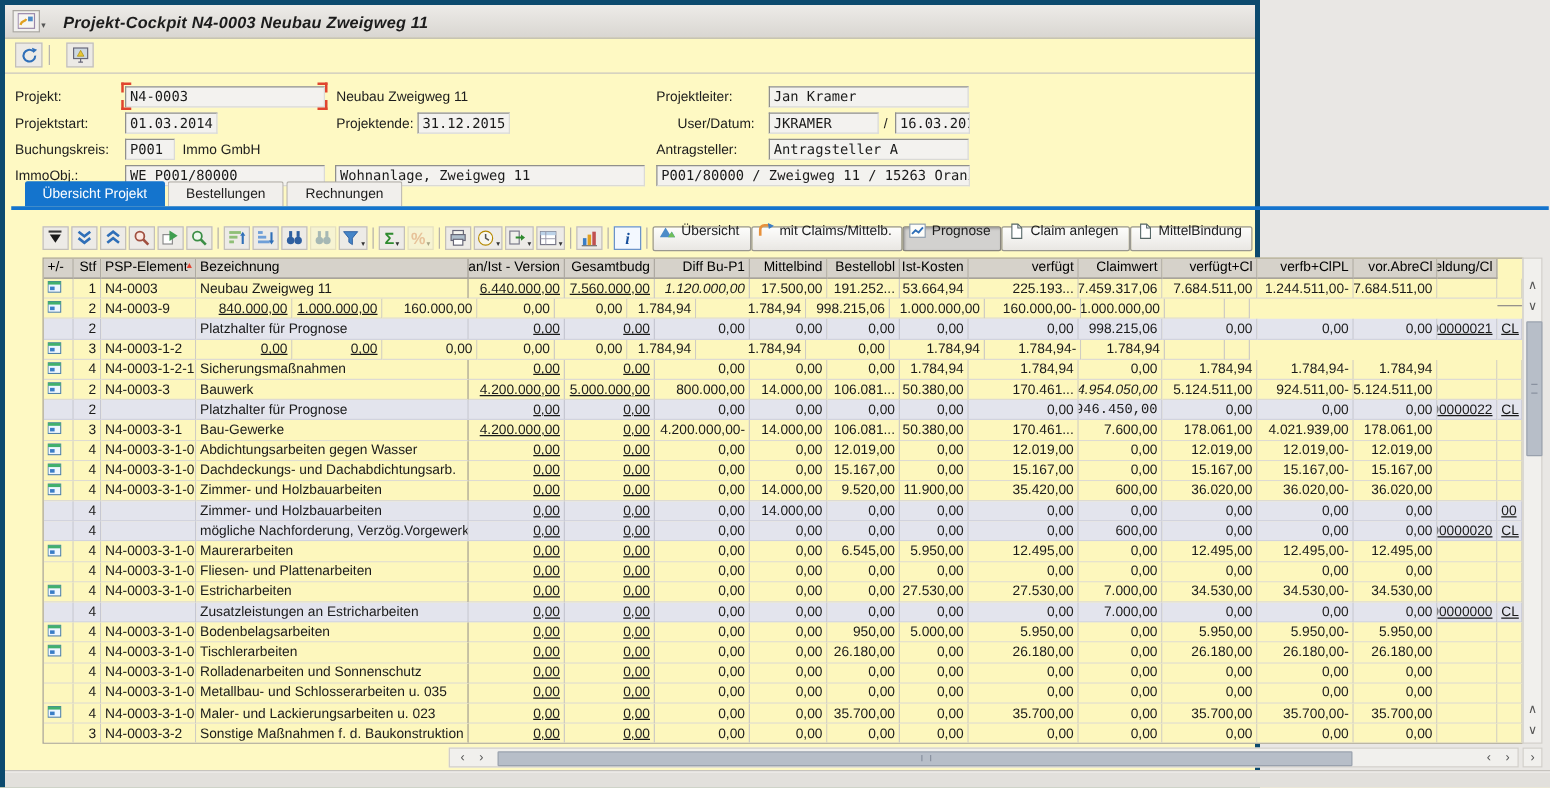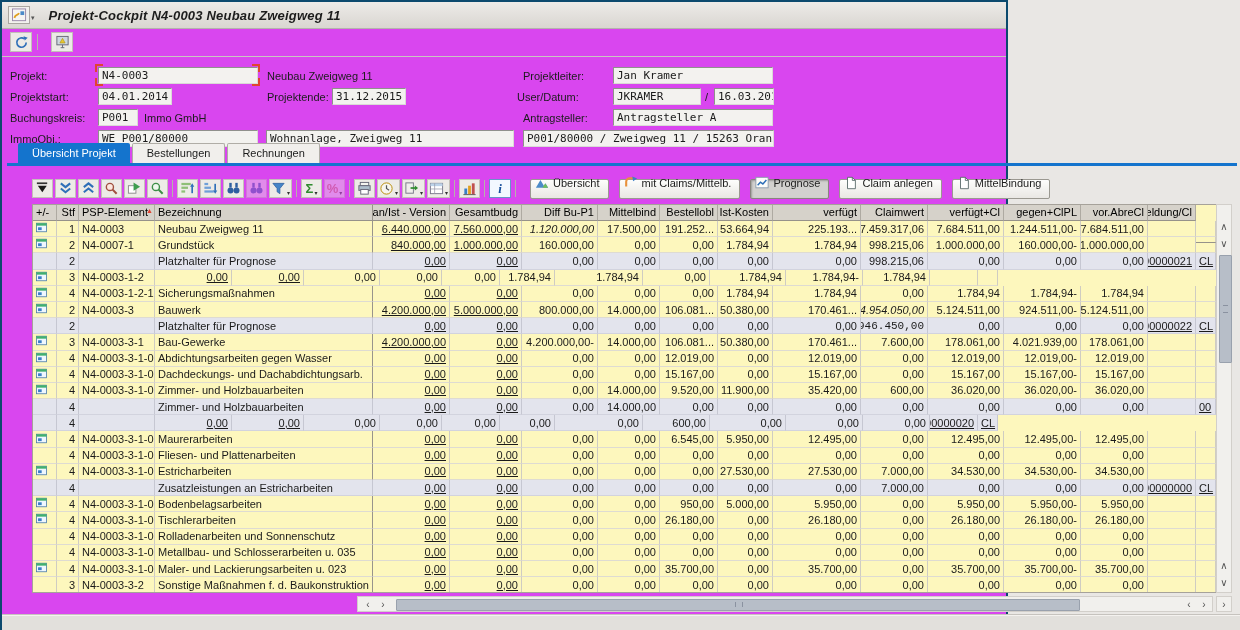--- a/index.html
+++ b/index.html
@@ -1,17 +1,17 @@
 <!DOCTYPE html>
 <html><head>
 <meta charset="utf-8">
 <style>
   html,body{margin:0;padding:0}
   body{width:1240px;height:630px;overflow:hidden;font-family:"Liberation Sans",sans-serif;background:#e9e7e4}
-  .app{position:relative;width:1008px;height:630px;background:#d946ef;box-sizing:border-box;border:2px solid #0c4a6e}
+  .app{position:relative;width:1008px;height:630px;background:#fef9c3;box-sizing:border-box;border:4px solid #0c4a6e}
   
   .titlebar{position:absolute;left:0;top:0;width:100%;height:26px;background:linear-gradient(#edebe8,#d9d6d1);border-bottom:1px solid #b5b2ad;display:flex;align-items:center}
   .wiconbtn{width:22px;height:18px;margin-left:6px;border:1px solid #a9a6a0;background:#f2f1ee;padding:0;display:flex;align-items:center;justify-content:center}
   .wcaret{font-size:7px;color:#555;margin:6px 0 0 1px}
   .wtitle{font-size:13px;font-weight:bold;font-style:italic;color:#1c1c1c;margin-left:14px;letter-spacing:.2px}
   
   .appbar{position:absolute;left:0;top:26px;width:100%;height:28px;border-bottom:1px solid #c9c6c0;display:flex;align-items:center}
   .abtn{width:22px;height:20px;margin-left:8px;border:1px solid #c2bfb8;background:#eceae6;padding:1px;display:flex;align-items:center;justify-content:center}
   .asep{width:1px;height:16px;background:#b8b5ae;margin:0 5px}
   
@@ -31,21 +31,21 @@
   .tab.inactive{background:#f1efec;border:1px solid #b0ada6;border-bottom:none;color:#1c1c1c;height:19px;line-height:19px}
   .bluerule{position:absolute;left:5px;top:161px;width:1230px;height:3px;background:#1474cd}
   
   .alvbar{position:absolute;left:30px;top:176px;height:21px;display:flex;align-items:center}
   .ibtn{height:19px;min-width:21px;border:1px solid #c4c0b8;background:#edebe7;display:flex;align-items:center;justify-content:center;margin-right:2px;padding:0 1px;position:relative}
   .ibtn.dis{opacity:.42}
   .ibtn .g{font-size:13px;font-weight:bold;line-height:13px}
   .ibtn .dd{font-size:6px;color:#333;margin:8px 0 0 1px}
   .ibtn.infob{border-color:#6a93c8;background:#f3f8ff;color:#174f9c;font:bold italic 13px "Liberation Serif",serif;width:22px}
   .tsep{width:1px;height:17px;background:#b6b2aa;margin:0 4px 0 2px}
-  .txtbtn{height:20px;border:1px solid #9a9890;border-radius:2px;background:linear-gradient(#fdfdfc,#e9e7e3);display:flex;align-items:center;gap:4px;font-size:11px;color:#1c1c1c;padding:0 8px 12px 4px;margin-left:10px;white-space:nowrap}
+  .txtbtn{height:20px;border:1px solid #9a9890;border-radius:2px;background:linear-gradient(#fdfdfc,#e9e7e3);display:flex;align-items:center;gap:4px;font-size:11px;color:#1c1c1c;padding:0 8px 12px 4px;margin-left:0;white-space:nowrap}
   .txtbtn.pressed{background:#d2d1cf;box-shadow:inset 1px 1px 2px rgba(0,0,0,.25);border-color:#88857e}
   .icn{display:block}
   
   .grid{position:absolute;left:30px;top:202px;width:1185px;height:389px;border:1px solid #a6a29a;background:#fdf7bd;overflow:hidden;box-sizing:border-box}
   .ghead{display:flex;height:16px}
   .hc{background:#d6d2ca;border-right:1px solid #aeaaa2;border-bottom:1px solid #96928a;font-size:11px;line-height:15px;padding:0 3px;box-sizing:border-box;position:relative;overflow:hidden;white-space:nowrap;display:flex;align-items:center;flex:none}
   .hc.a-right{justify-content:flex-end}
   .sortmark{position:absolute;right:1px;top:-2px;font-size:7px;color:#e04030}
   .row{display:flex;height:16.2px;flex:none}
   .c{border-right:1px solid #cfccc2;border-bottom:1px solid #dedbd2;font-size:11px;padding:0 3px;box-sizing:border-box;overflow:hidden;white-space:nowrap;display:flex;align-items:center;color:#1a1a1a;flex:none}
@@ -102,36 +102,36 @@
   <div class="form">
     <span class="flabel" style="left:8px;top:14px">Projekt:</span>
     <div class="fld" style="left:96px;top:11px;width:160px">N4-0003</div>
     <span class="ck tl" style="left:93px;top:8px"></span>
     <span class="ck tr" style="left:250px;top:8px"></span>
     <span class="ck bl" style="left:93px;top:22px"></span>
     <span class="ck br" style="left:250px;top:22px"></span>
     <span class="fdesc" style="left:265px;top:14px">Neubau Zweigweg 11</span>
 
     <span class="flabel" style="left:8px;top:35px">Projektstart:</span>
-    <div class="fld" style="left:96px;top:32px;width:74px">04.01.2014</div>
+    <div class="fld" style="left:96px;top:32px;width:74px">01.03.2014</div>
     <span class="flabel" style="left:265px;top:35px">Projektende:</span>
     <div class="fld" style="left:330px;top:32px;width:74px">31.12.2015</div>
 
     <span class="flabel" style="left:8px;top:56px">Buchungskreis:</span>
     <div class="fld" style="left:96px;top:53px;width:40px">P001</div>
     <span class="fdesc" style="left:142px;top:56px">Immo GmbH</span>
 
     <span class="flabel" style="left:8px;top:77px">ImmoObj.:</span>
     <div class="fld" style="left:96px;top:74px;width:160px">WE P001/80000</div>
     <div class="fld" style="left:264px;top:74px;width:248px">Wohnanlage, Zweigweg 11</div>
 
     <span class="flabel" style="left:521px;top:14px">Projektleiter:</span>
     <div class="fld" style="left:611px;top:11px;width:160px">Jan Kramer</div>
 
-    <span class="flabel" style="left:515px;top:35px">User/Datum:</span>
+    <span class="flabel" style="left:538px;top:35px">User/Datum:</span>
     <div class="fld" style="left:611px;top:32px;width:88px">JKRAMER</div>
     <span class="flabel" style="left:703px;top:35px">/</span>
     <div class="fld" style="left:712px;top:32px;width:60px">16.03.2016</div>
 
     <span class="flabel" style="left:521px;top:56px">Antragsteller:</span>
     <div class="fld" style="left:611px;top:53px;width:160px">Antragsteller A</div>
 
     <div class="fld" style="left:521px;top:74px;width:251px">P001/80000 / Zweigweg 11 / 15263 Oranien..</div>
   </div>
 
@@ -351,21 +351,21 @@
         <div class="hc a-right" style="width: 88px;">
           <span>verfügt</span>
         </div>
         <div class="hc a-right" style="width: 67px;">
           <span>Claimwert</span>
         </div>
         <div class="hc a-right" style="width: 76px;">
           <span>verfügt+Cl</span>
         </div>
         <div class="hc a-right" style="width: 77px;">
-          <span>gegen+ClPL</span>
+          <span>verfb+ClPL</span>
         </div>
         <div class="hc a-right" style="width: 67px;">
           <span>vor.AbreCl</span>
         </div>
         <div class="hc a-right" style="width: 48px;">
           <span>Meldung/Cl</span>
         </div>
         <div class="hc a-left" style="width: 20px; margin-top: 37px;">
           <span>Re</span>
         </div>
@@ -398,22 +398,21 @@
         </div>
         <div class="row y">
           <div class="c a-left" style="width: 24px;">
             <svg class="icn" viewBox="0 0 16 16" width="13" height="13">
               <rect x=".5" y="1.5" width="12.5" height="10.5" fill="#eef7ff" stroke="#4a7ca8"></rect>
               <rect x=".5" y="1.5" width="12.5" height="3" fill="#42b06e"></rect>
               <rect x="2.5" y="6.5" width="4.5" height="3.5" fill="#3a7ec6"></rect>
             </svg>
           </div>
           <div class="c a-right" style="width: 22px;">2</div>
-          <div class="c a-left" style="width: 76px;">N4-0007-1</div>
-          <div class="c a-left fixed" style="width: 218px;">Grundstück</div>
+          <div class="c a-left" style="width: 76px;">N4-0003-9</div>
           <div class="c a-right lnk" style="width: 77px;">840.000,00</div>
           <div class="c a-right lnk" style="width: 72px;">1.000.000,00</div>
           <div class="c a-right" style="width: 76px;">160.000,00</div>
           <div class="c a-right" style="width: 62px;">0,00</div>
           <div class="c a-right" style="width: 58px;">0,00</div>
           <div class="c a-right" style="width: 55px;">1.784,94</div>
           <div class="c a-right" style="width: 88px;">1.784,94</div>
           <div class="c a-right" style="width: 67px;">998.215,06</div>
           <div class="c a-right" style="width: 76px;">1.000.000,00</div>
           <div class="c a-right" style="width: 77px;">160.000,00-</div>
@@ -649,20 +648,21 @@
           <div class="c a-right" style="width: 76px;">0,00</div>
           <div class="c a-right" style="width: 77px;">0,00</div>
           <div class="c a-right" style="width: 67px;">0,00</div>
           <div class="c a-right lnk" style="width: 48px;"></div>
           <div class="c a-left lnk" style="width: 20px;">00</div>
         </div>
         <div class="row g">
           <div class="c a-left" style="width: 24px;"></div>
           <div class="c a-right" style="width: 22px;">4</div>
           <div class="c a-left" style="width: 76px;"></div>
+          <div class="c a-left fixed" style="width: 218px;">mögliche Nachforderung, Verzög.Vorgewerk</div>
           <div class="c a-right lnk" style="width: 77px;">0,00</div>
           <div class="c a-right lnk" style="width: 72px;">0,00</div>
           <div class="c a-right" style="width: 76px;">0,00</div>
           <div class="c a-right" style="width: 62px;">0,00</div>
           <div class="c a-right" style="width: 58px;">0,00</div>
           <div class="c a-right" style="width: 55px;">0,00</div>
           <div class="c a-right" style="width: 88px;">0,00</div>
           <div class="c a-right" style="width: 67px;">600,00</div>
           <div class="c a-right" style="width: 76px;">0,00</div>
           <div class="c a-right" style="width: 77px;">0,00</div>

